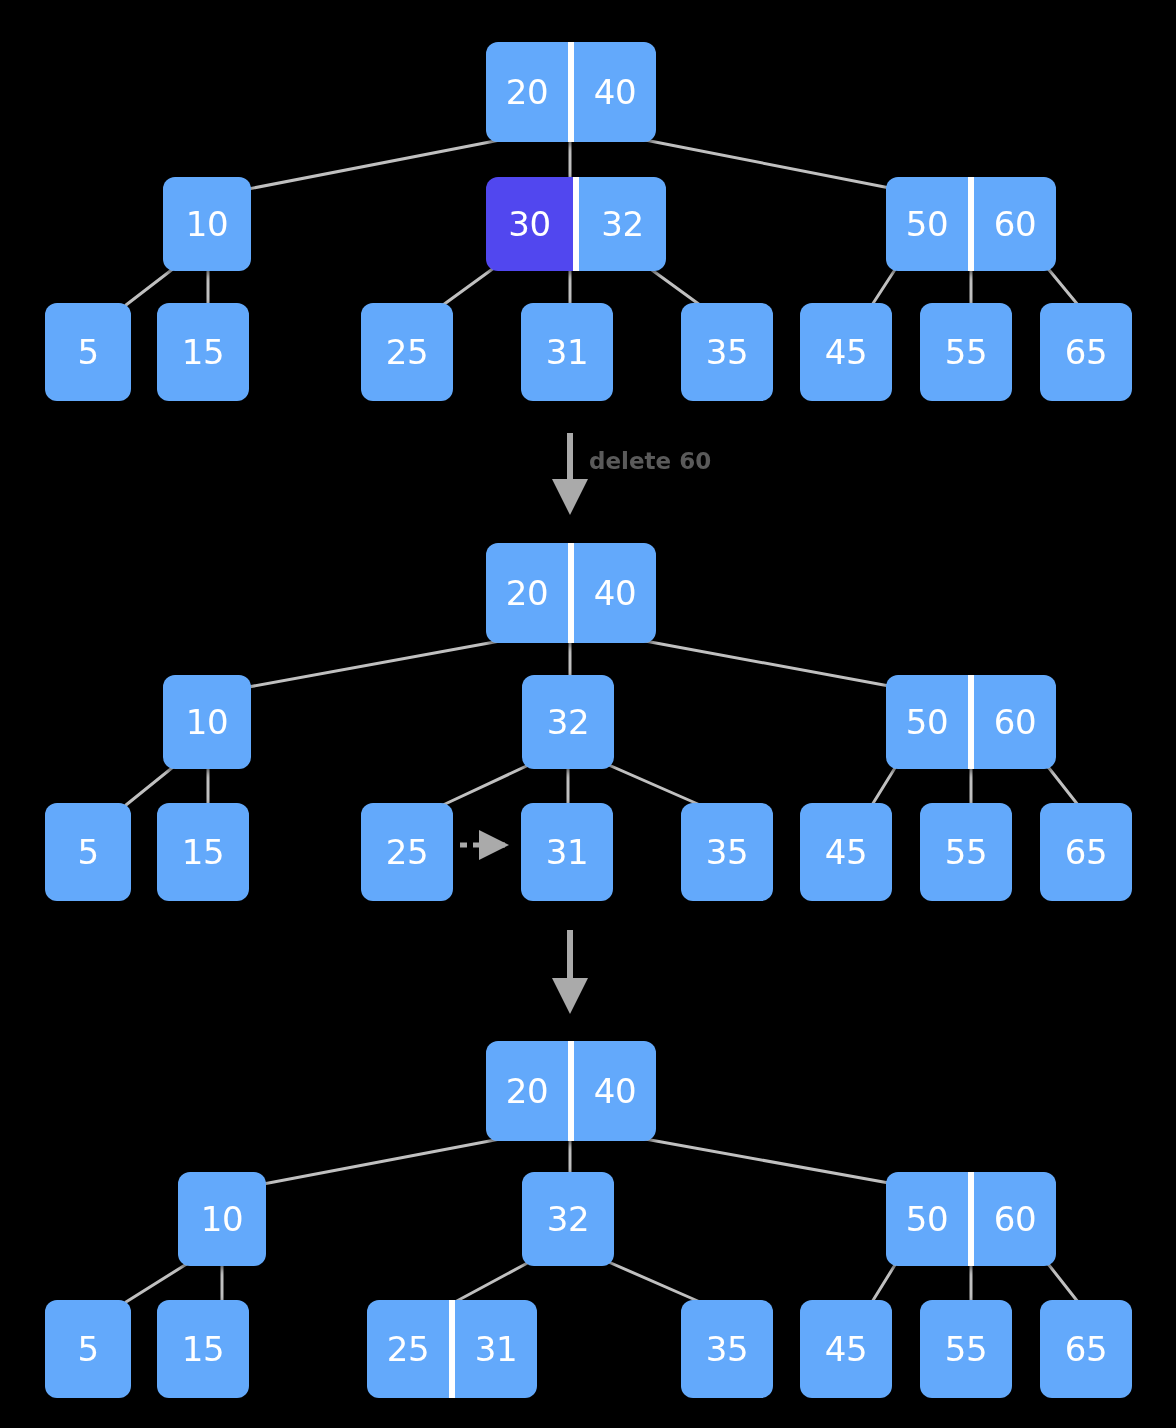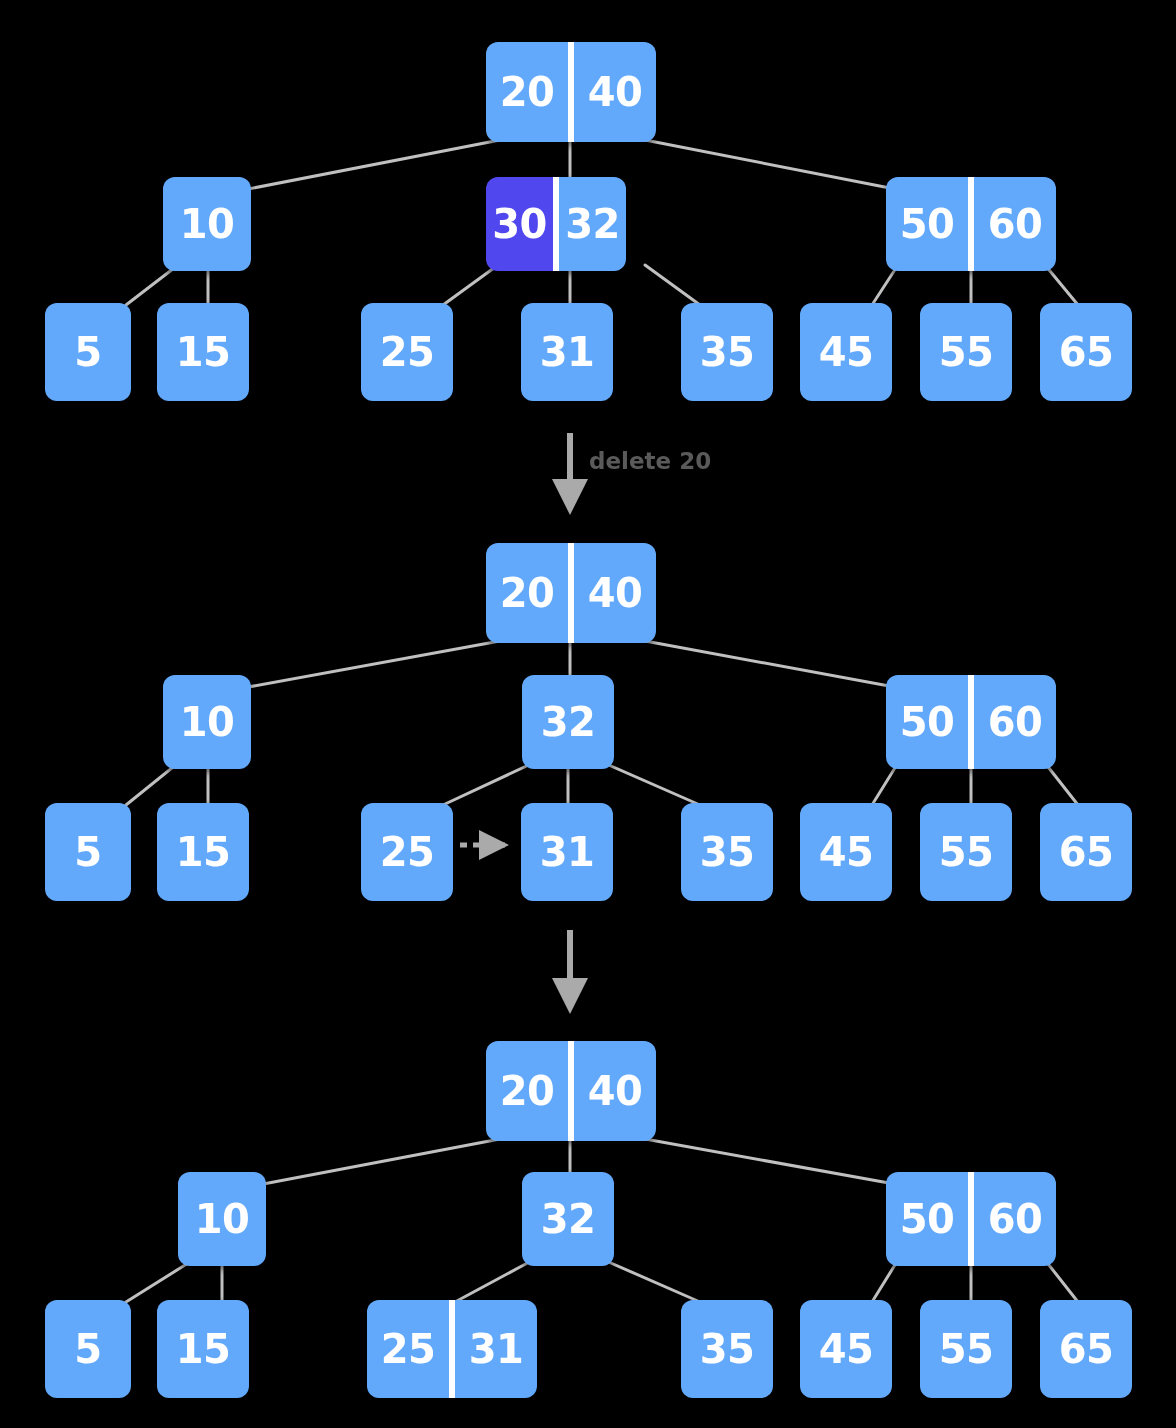--- a/index.html
+++ b/index.html
@@ -32,22 +32,22 @@
     overflow: hidden;
     box-shadow: 0 3px 7px rgba(0,0,0,0.55);
     z-index: 5;
   }
   .cell {
     display: flex;
     align-items: center;
     justify-content: center;
     background: #63a9fb;
     color: #ffffff;
-    font-weight: bold;
-    font-size: 40px;
+    font-weight: normal;
+    font-size: 34px;
     line-height: 1;
     box-sizing: border-box;
     letter-spacing: -0.5px;
   }
   .cell + .cell {
     border-left: 6px solid #ffffff;
   }
   .cell.highlight {
     background: #5147ef;
   }
@@ -116,21 +116,21 @@
       </g>
   </svg>
   <div id="node-layer">
       <div class="node" style="left: 486px; top: 42px; width: 170px; height: 100px;">
         <div class="cell" style="flex: 1 1 0px;">20</div>
         <div class="cell" style="flex: 1 1 0px;">40</div>
       </div>
       <div class="node" style="left: 163px; top: 177px; width: 88px; height: 94px;">
         <div class="cell" style="flex: 1 1 0px;">10</div>
       </div>
-      <div class="node" style="left: 486px; top: 177px; width: 140px; height: 94px;">
+      <div class="node" style="left: 486px; top: 177px; width: 180px; height: 94px;">
         <div class="cell highlight" style="flex: 1 1 0px;">30</div>
         <div class="cell" style="flex: 1 1 0px;">32</div>
       </div>
       <div class="node" style="left: 886px; top: 177px; width: 170px; height: 94px;">
         <div class="cell" style="flex: 1 1 0px;">50</div>
         <div class="cell" style="flex: 1 1 0px;">60</div>
       </div>
       <div class="node" style="left: 45px; top: 303px; width: 86px; height: 98px;">
         <div class="cell" style="flex: 1 1 0px;">5</div>
       </div>
@@ -224,15 +224,15 @@
         <div class="cell" style="flex: 1 1 0px;">45</div>
       </div>
       <div class="node" style="left: 920px; top: 1300px; width: 92px; height: 98px;">
         <div class="cell" style="flex: 1 1 0px;">55</div>
       </div>
       <div class="node" style="left: 1040px; top: 1300px; width: 92px; height: 98px;">
         <div class="cell" style="flex: 1 1 0px;">65</div>
       </div>
     </div>
   <div id="label-layer">
-      <div class="arrow-label" style="left: 589px; top: 448px;">delete 20</div>
+      <div class="arrow-label" style="left: 589px; top: 448px;">delete 60</div>
     </div>
 </div>
 
 </body></html>

